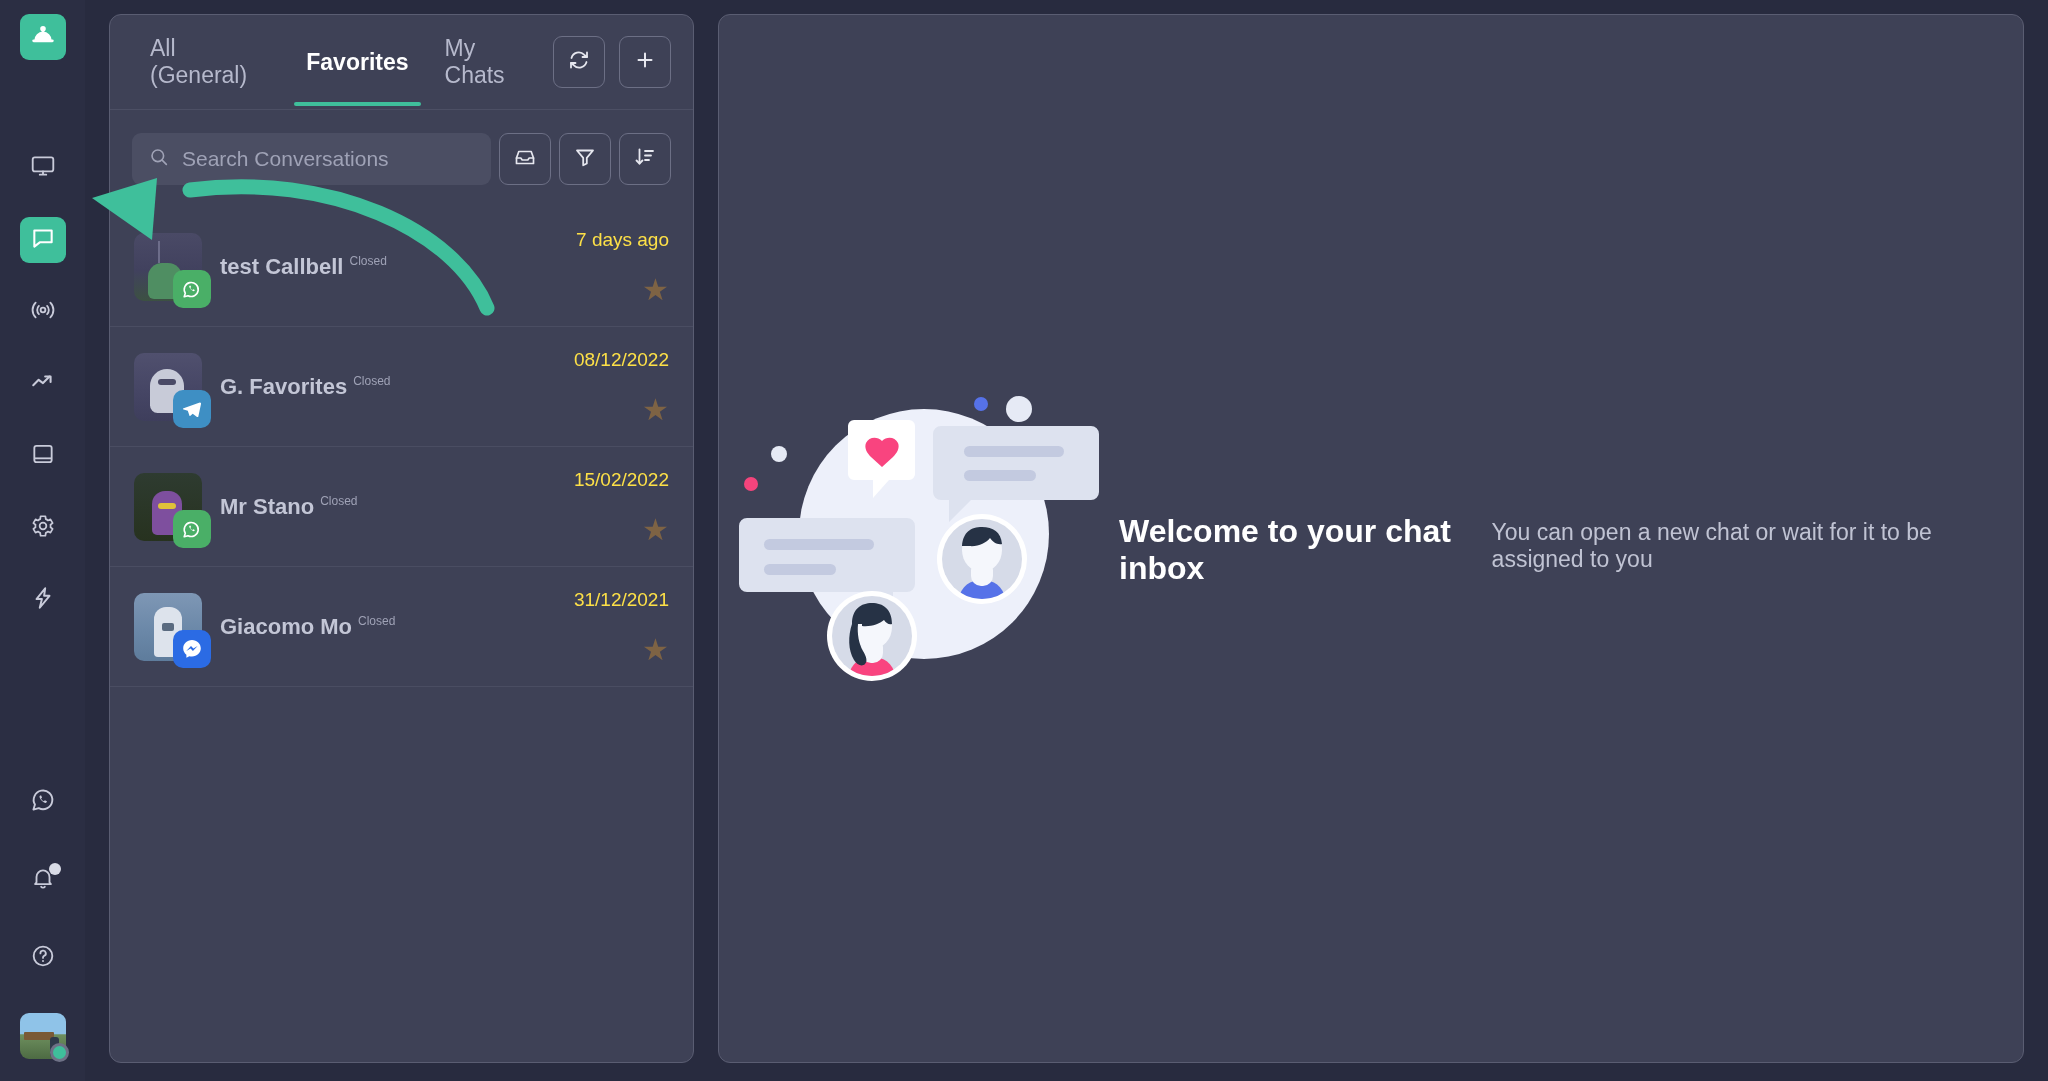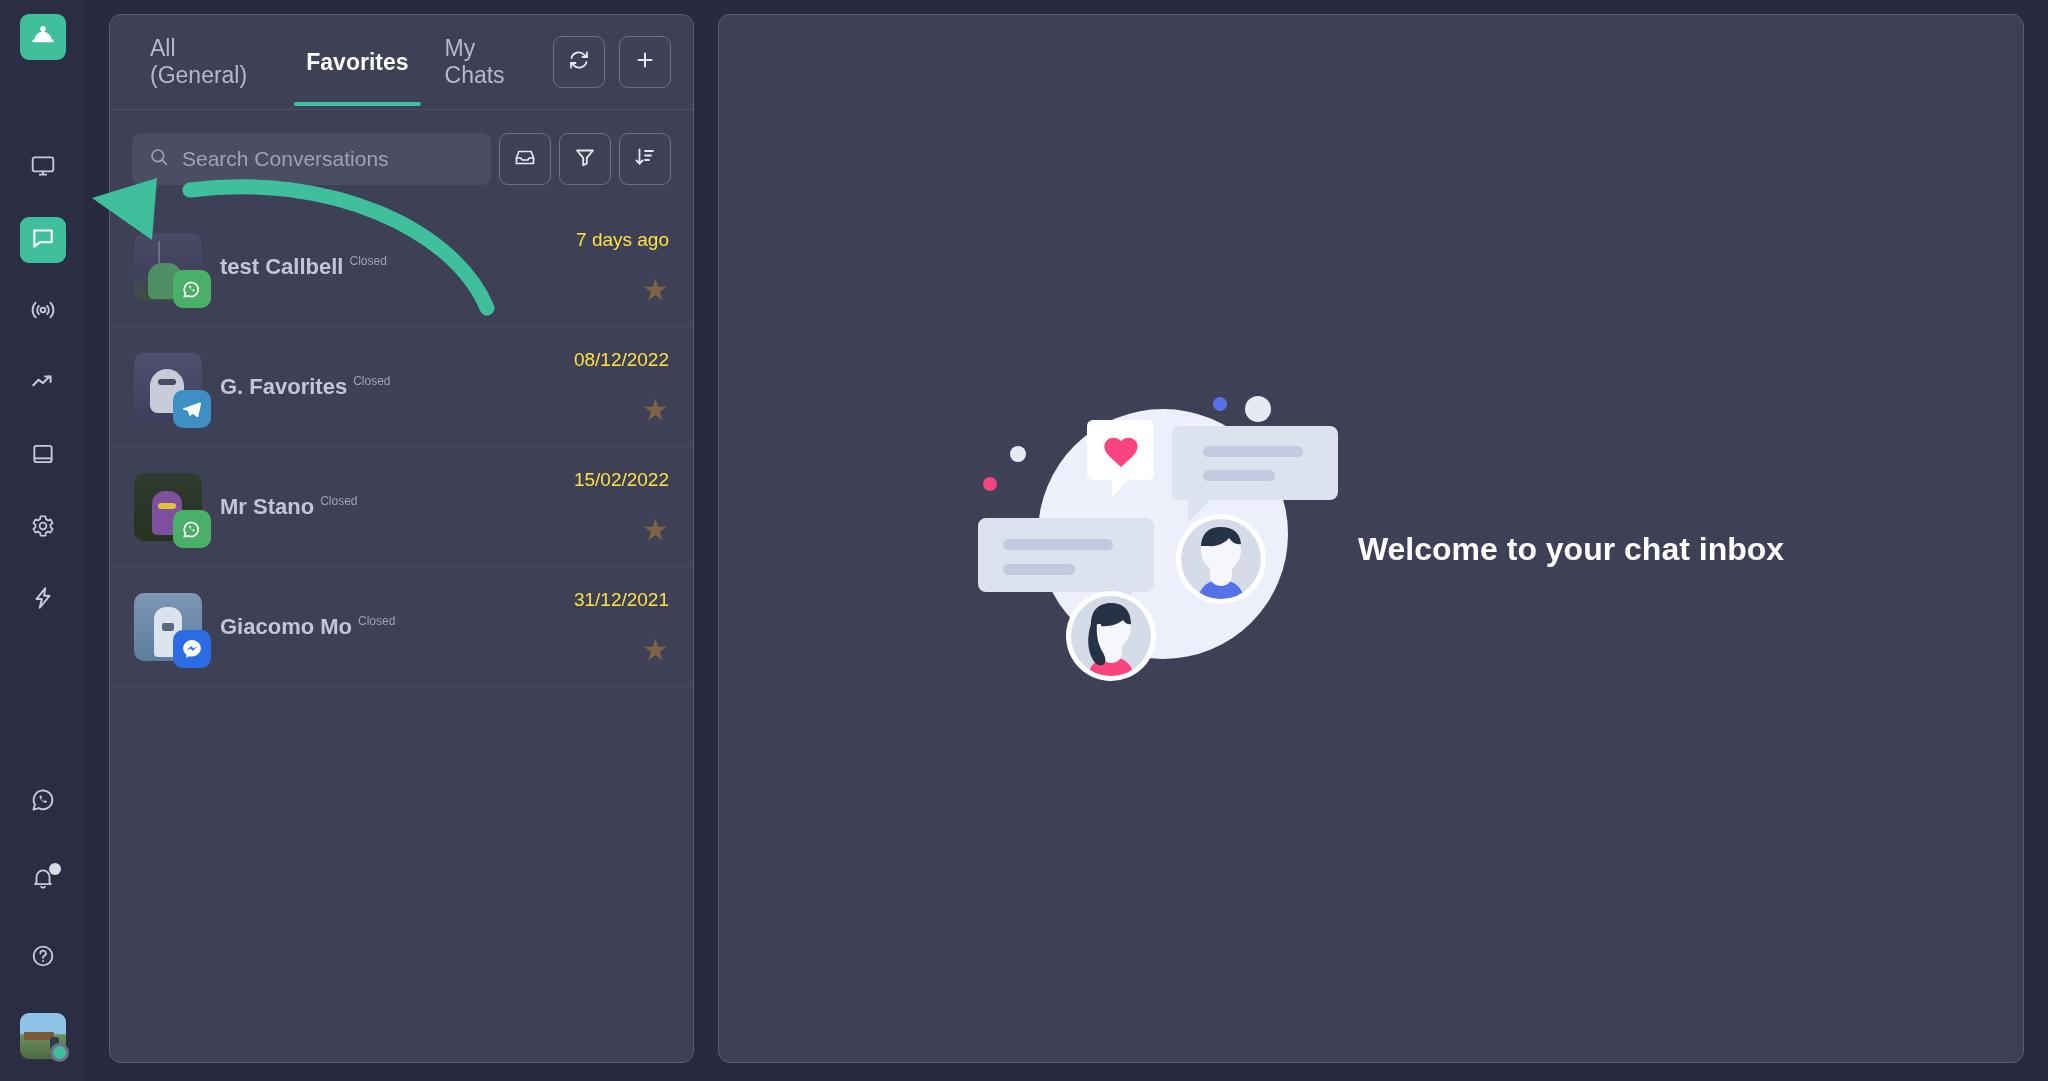--- a/index.html
+++ b/index.html
@@ -451,20 +451,21 @@
         <g clip-path="url(#cf)">
           <path d="M128 309c2-18 11-26 25-26s23 8 25 26z" fill="#F9447F"></path>
           <rect x="142" y="263" width="22" height="26" rx="10" fill="#F5F7FC"></rect>
           <ellipse cx="153" cy="253" rx="20" ry="22" fill="#F5F7FC"></ellipse>
           <path d="M133 250c0-15 9-21 20-21s20 6 20 21c-3 1-6-1-8-4-5 4-13 7-22 6v-2z" fill="#263245"></path>
           <path d="M133 250c-4 12-4 26 2 36 3 5 8 7 11 4 3-3 1-8-2-13-4-7-6-17-5-27z" fill="#263245"></path>
         </g>
       </svg>
     </div>
     <div class="welcome-title">Welcome to your chat inbox</div>
+    <div class="welcome-sub">You can open a new chat or wait for it to be assigned to you</div>
   </div>
 
   <svg class="annotation">
     <path d="M487 308 C 455 230, 330 172, 190 190" stroke="#3FBF9B" stroke-width="15" fill="none" stroke-linecap="round"></path>
     <path d="M92 198 L 157 178 L 152 240 Z" fill="#3FBF9B"></path>
   </svg>
 
 </div>
 
 </body></html>

